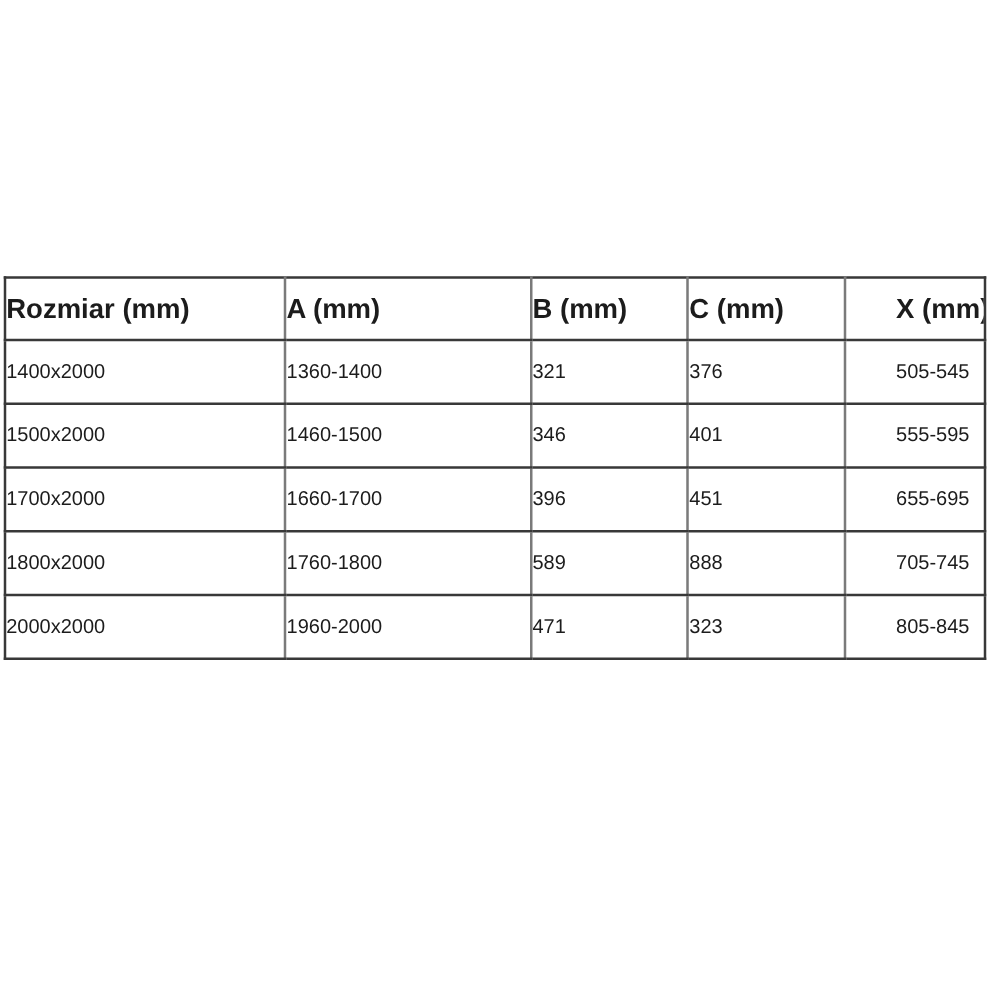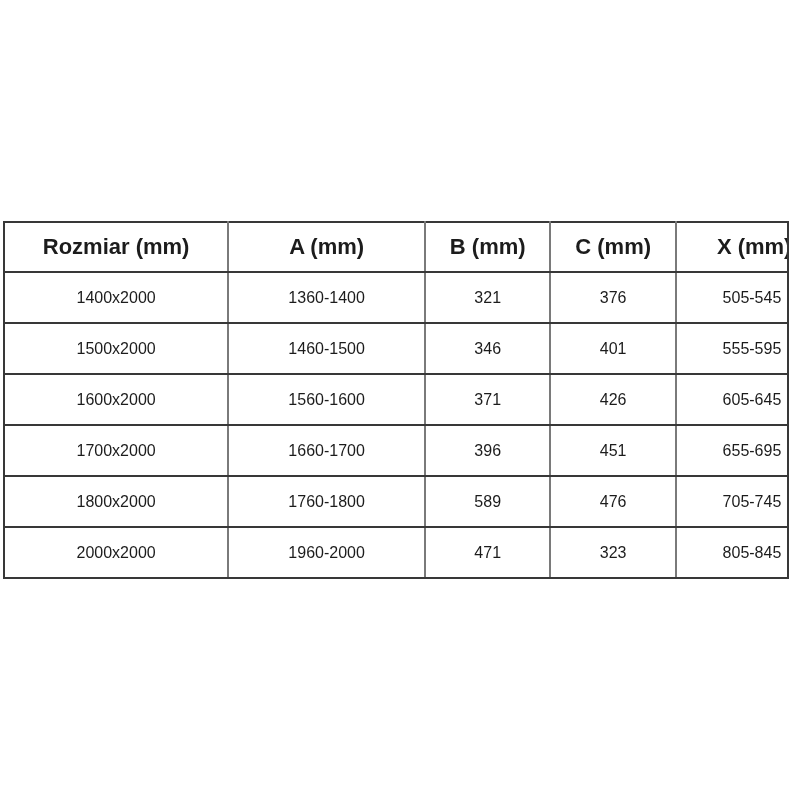--- a/index.html
+++ b/index.html
@@ -25,21 +25,21 @@
   .spec-table col.c1 { width: 28.6%; }
   .spec-table col.c2 { width: 25.1%; }
   .spec-table col.c3 { width: 16.0%; }
   .spec-table col.c4 { width: 16.0%; }
   .spec-table col.c5 { width: 14.3%; }
   .spec-table th, .spec-table td {
     border-top: 2px solid #383838;
     border-bottom: 2px solid #383838;
     border-left: 2px solid #7a7a7a;
     border-right: 2px solid #7a7a7a;
-    text-align: center;
+    text-align: left;
     vertical-align: middle;
     padding: 0;
     overflow: hidden;
     white-space: nowrap;
     margin-top: 21px;
   }
   .spec-table th:first-child, .spec-table td:first-child { border-left-color: #383838; }
   .spec-table th:last-child,  .spec-table td:last-child  { border-right-color: #383838; padding-left: 40px; }
   .spec-table th {
     height: 48px;
@@ -81,38 +81,31 @@
       <td>505-545</td>
     </tr>
     <tr>
       <td>1500x2000</td>
       <td>1460-1500</td>
       <td>346</td>
       <td>401</td>
       <td>555-595</td>
     </tr>
     <tr>
-      <td>1600x2000</td>
-      <td>1560-1600</td>
-      <td>371</td>
-      <td>426</td>
-      <td>605-645</td>
-    </tr>
-    <tr>
       <td>1700x2000</td>
       <td>1660-1700</td>
       <td>396</td>
       <td>451</td>
       <td>655-695</td>
     </tr>
     <tr>
       <td>1800x2000</td>
       <td>1760-1800</td>
       <td>589</td>
-      <td>476</td>
+      <td>888</td>
       <td>705-745</td>
     </tr>
     <tr>
       <td>2000x2000</td>
       <td>1960-2000</td>
       <td>471</td>
       <td>323</td>
       <td>805-845</td>
     </tr>
   </tbody>

